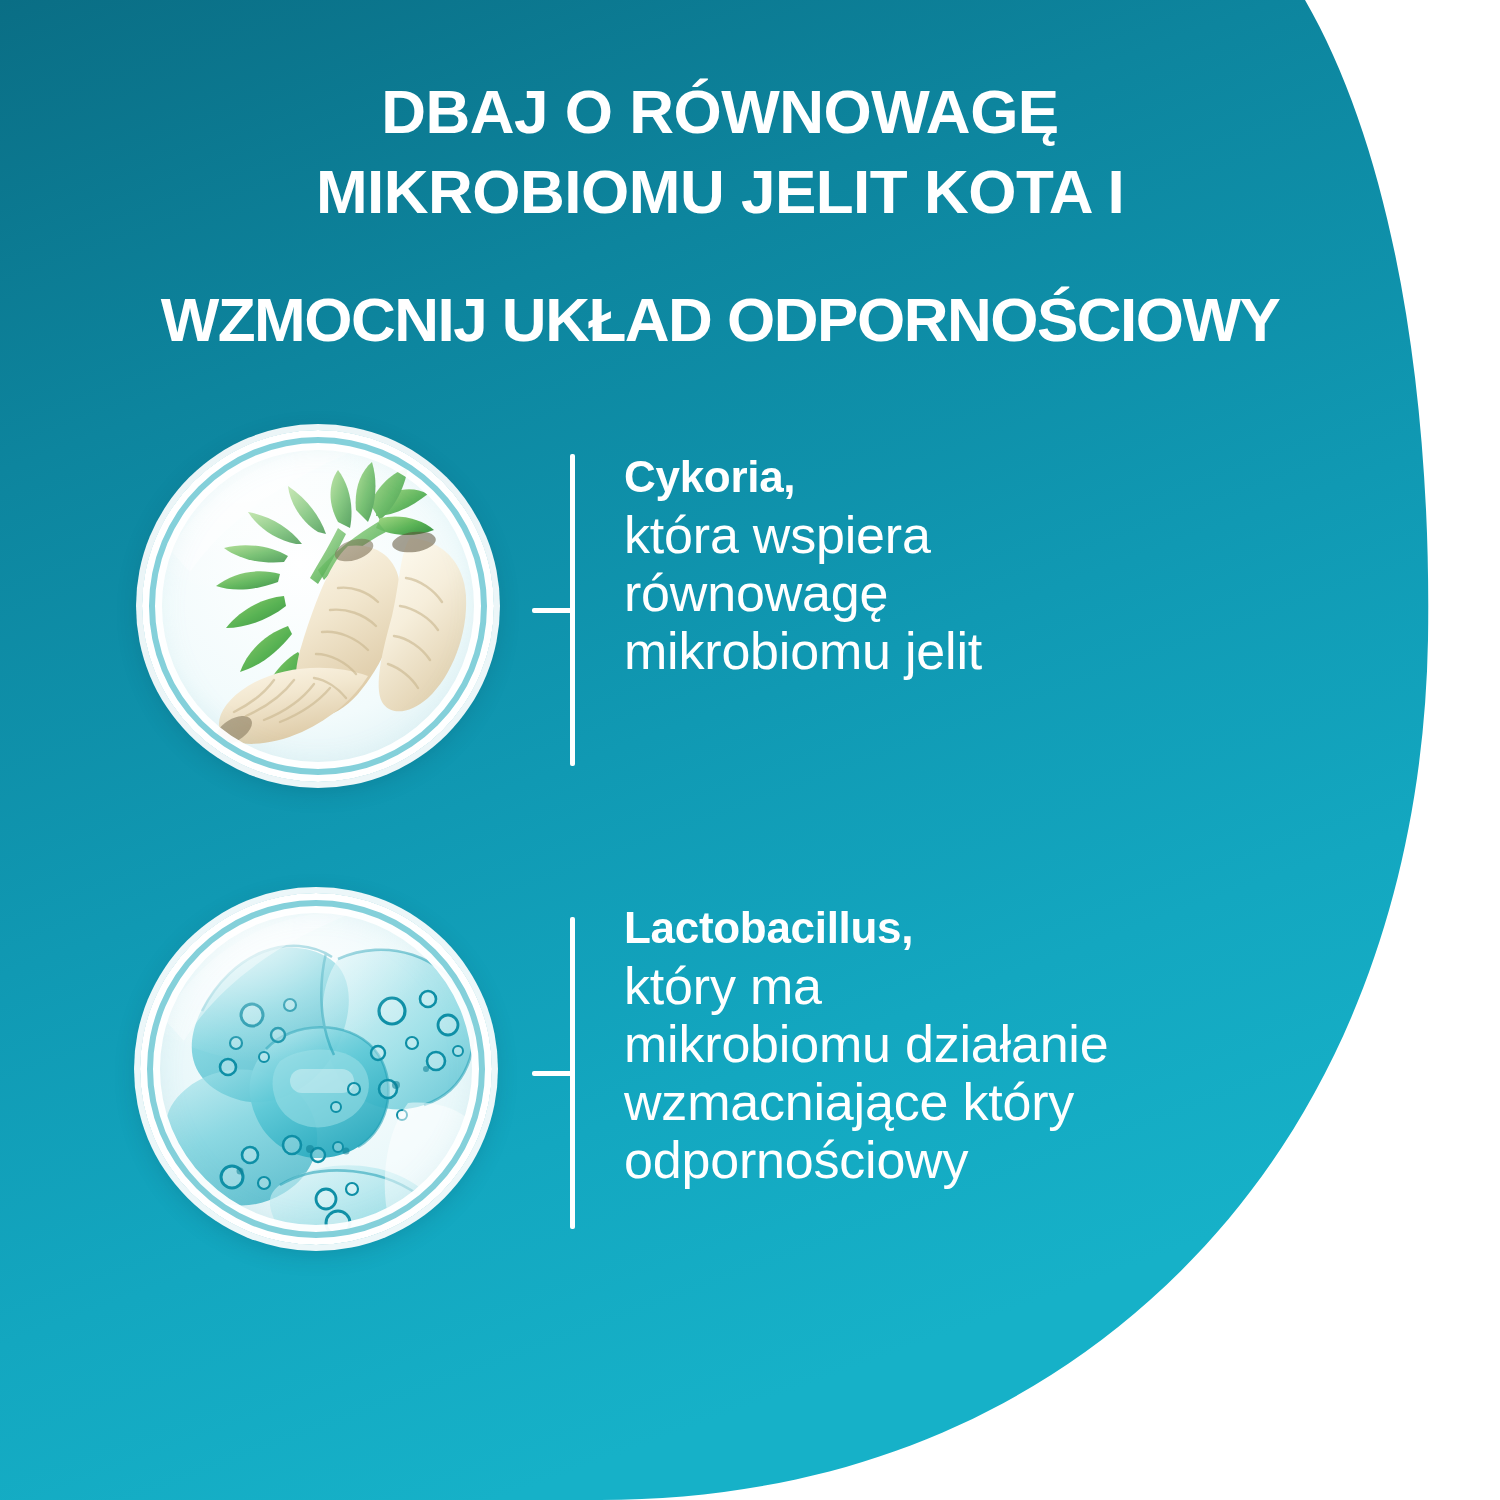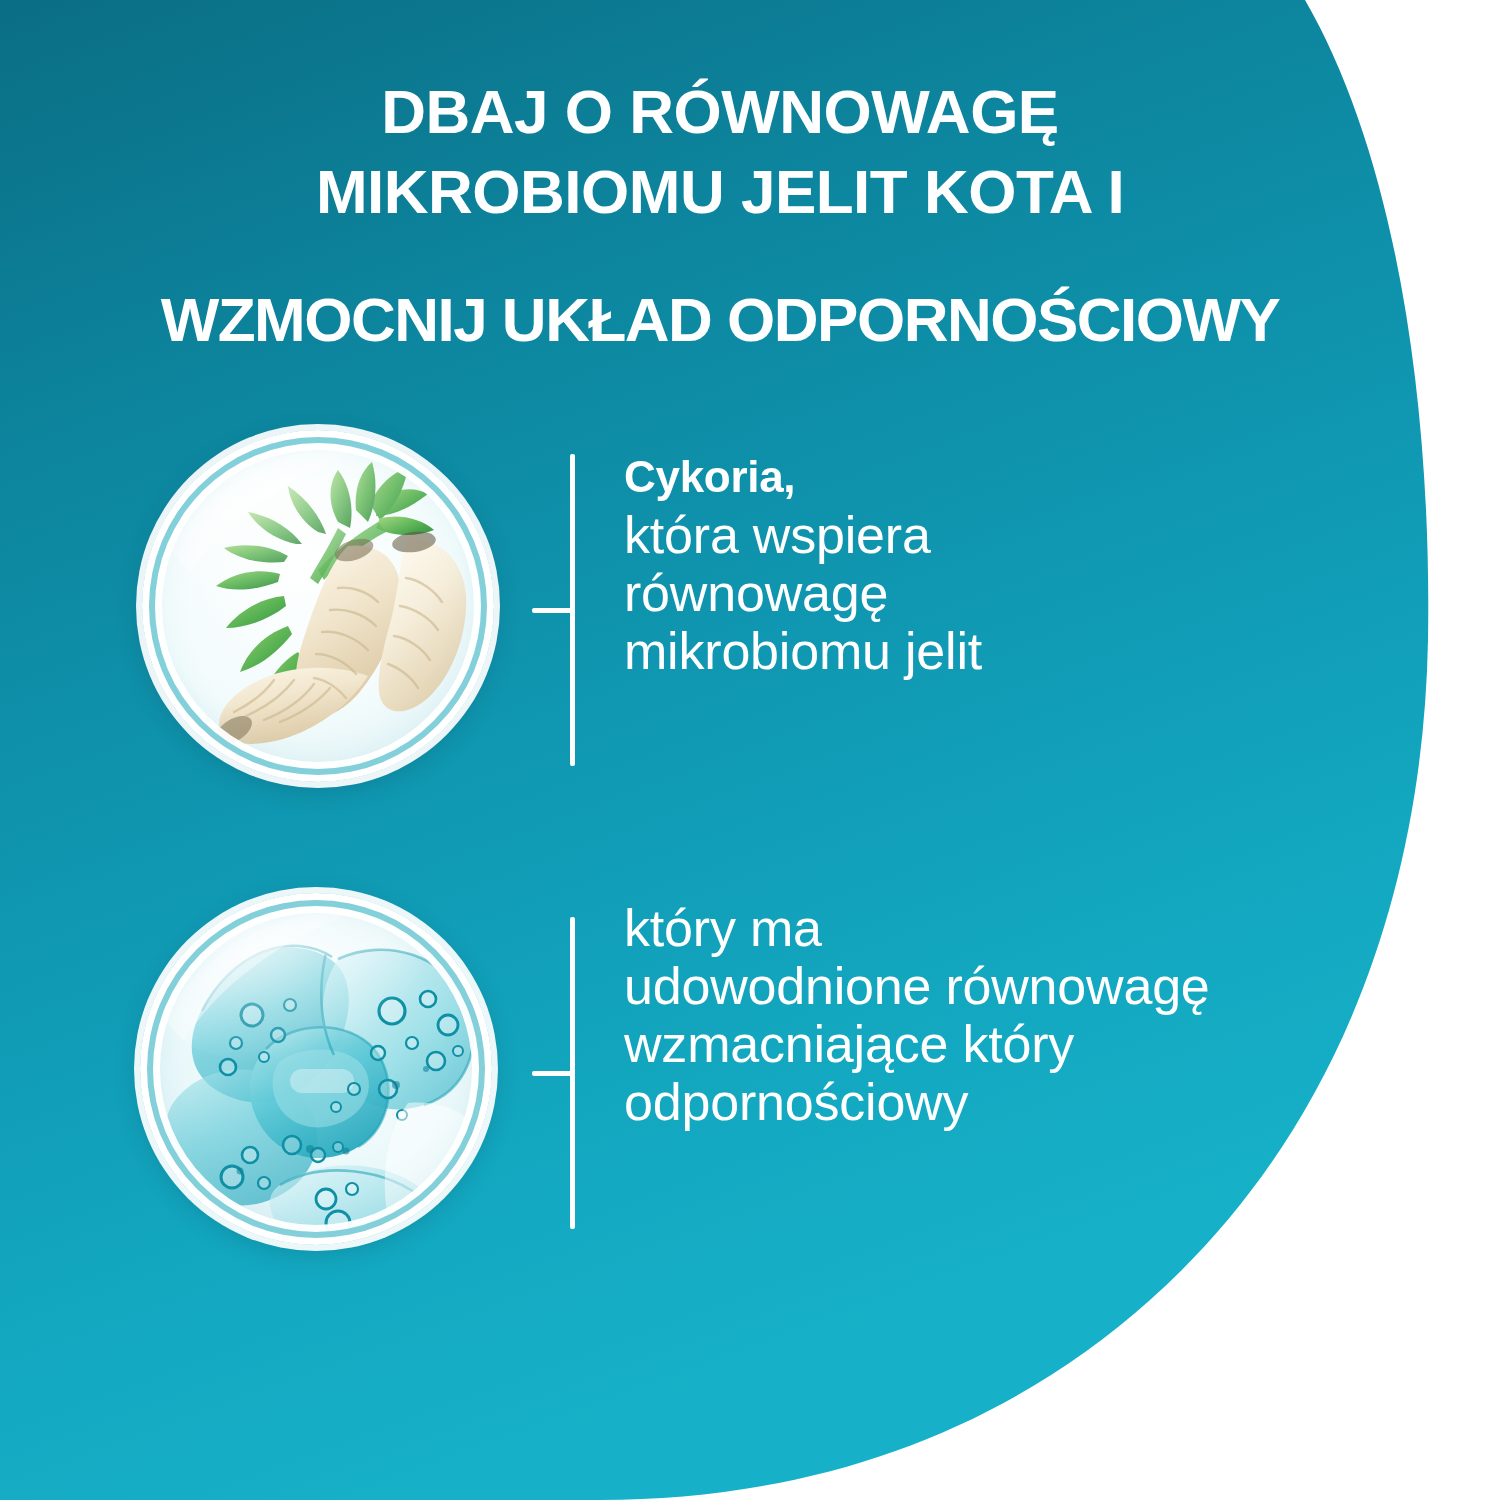--- a/index.html
+++ b/index.html
@@ -373,22 +373,23 @@
       <div class="gloss"></div>
       <div class="rim"></div>
     </div>
 
     <div class="connector">
       <div class="vrule"></div>
       <div class="tick"></div>
     </div>
 
     <div class="copy" style="top:6px;width:700px;">
+      <span class="term">Lactobacillus,</span>
       <span class="desc">
         <span class="dline">który ma</span>
-        <span class="dline">udowodnione równowagę</span>
+        <span class="dline">mikrobiomu działanie</span>
         <span class="dline">wzmacniające który</span>
         <span class="dline">odpornościowy</span>
       </span>
     </div>
   </div>
 
 </div>
 
 </body></html>

